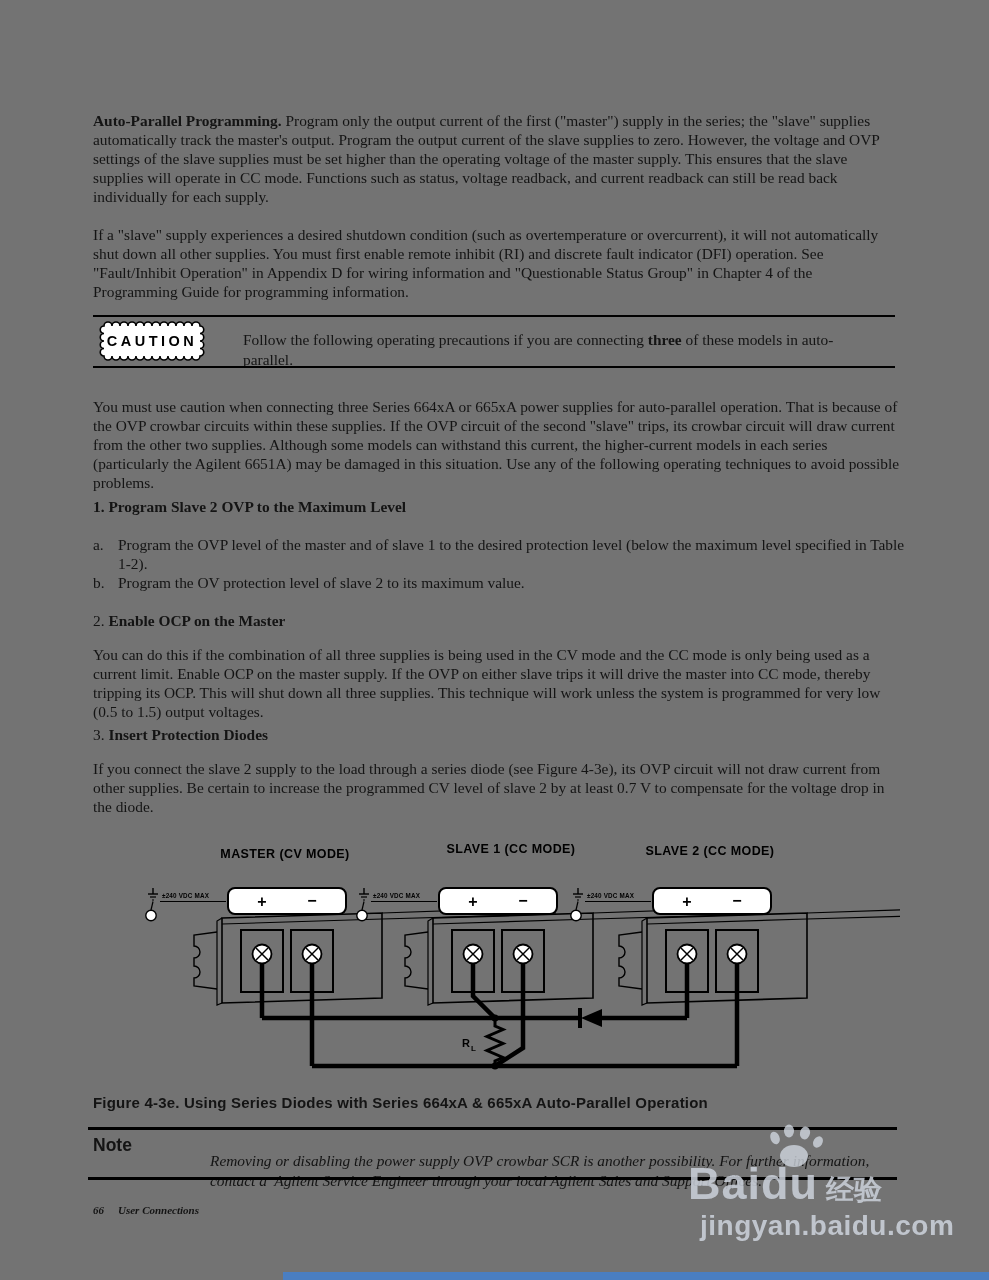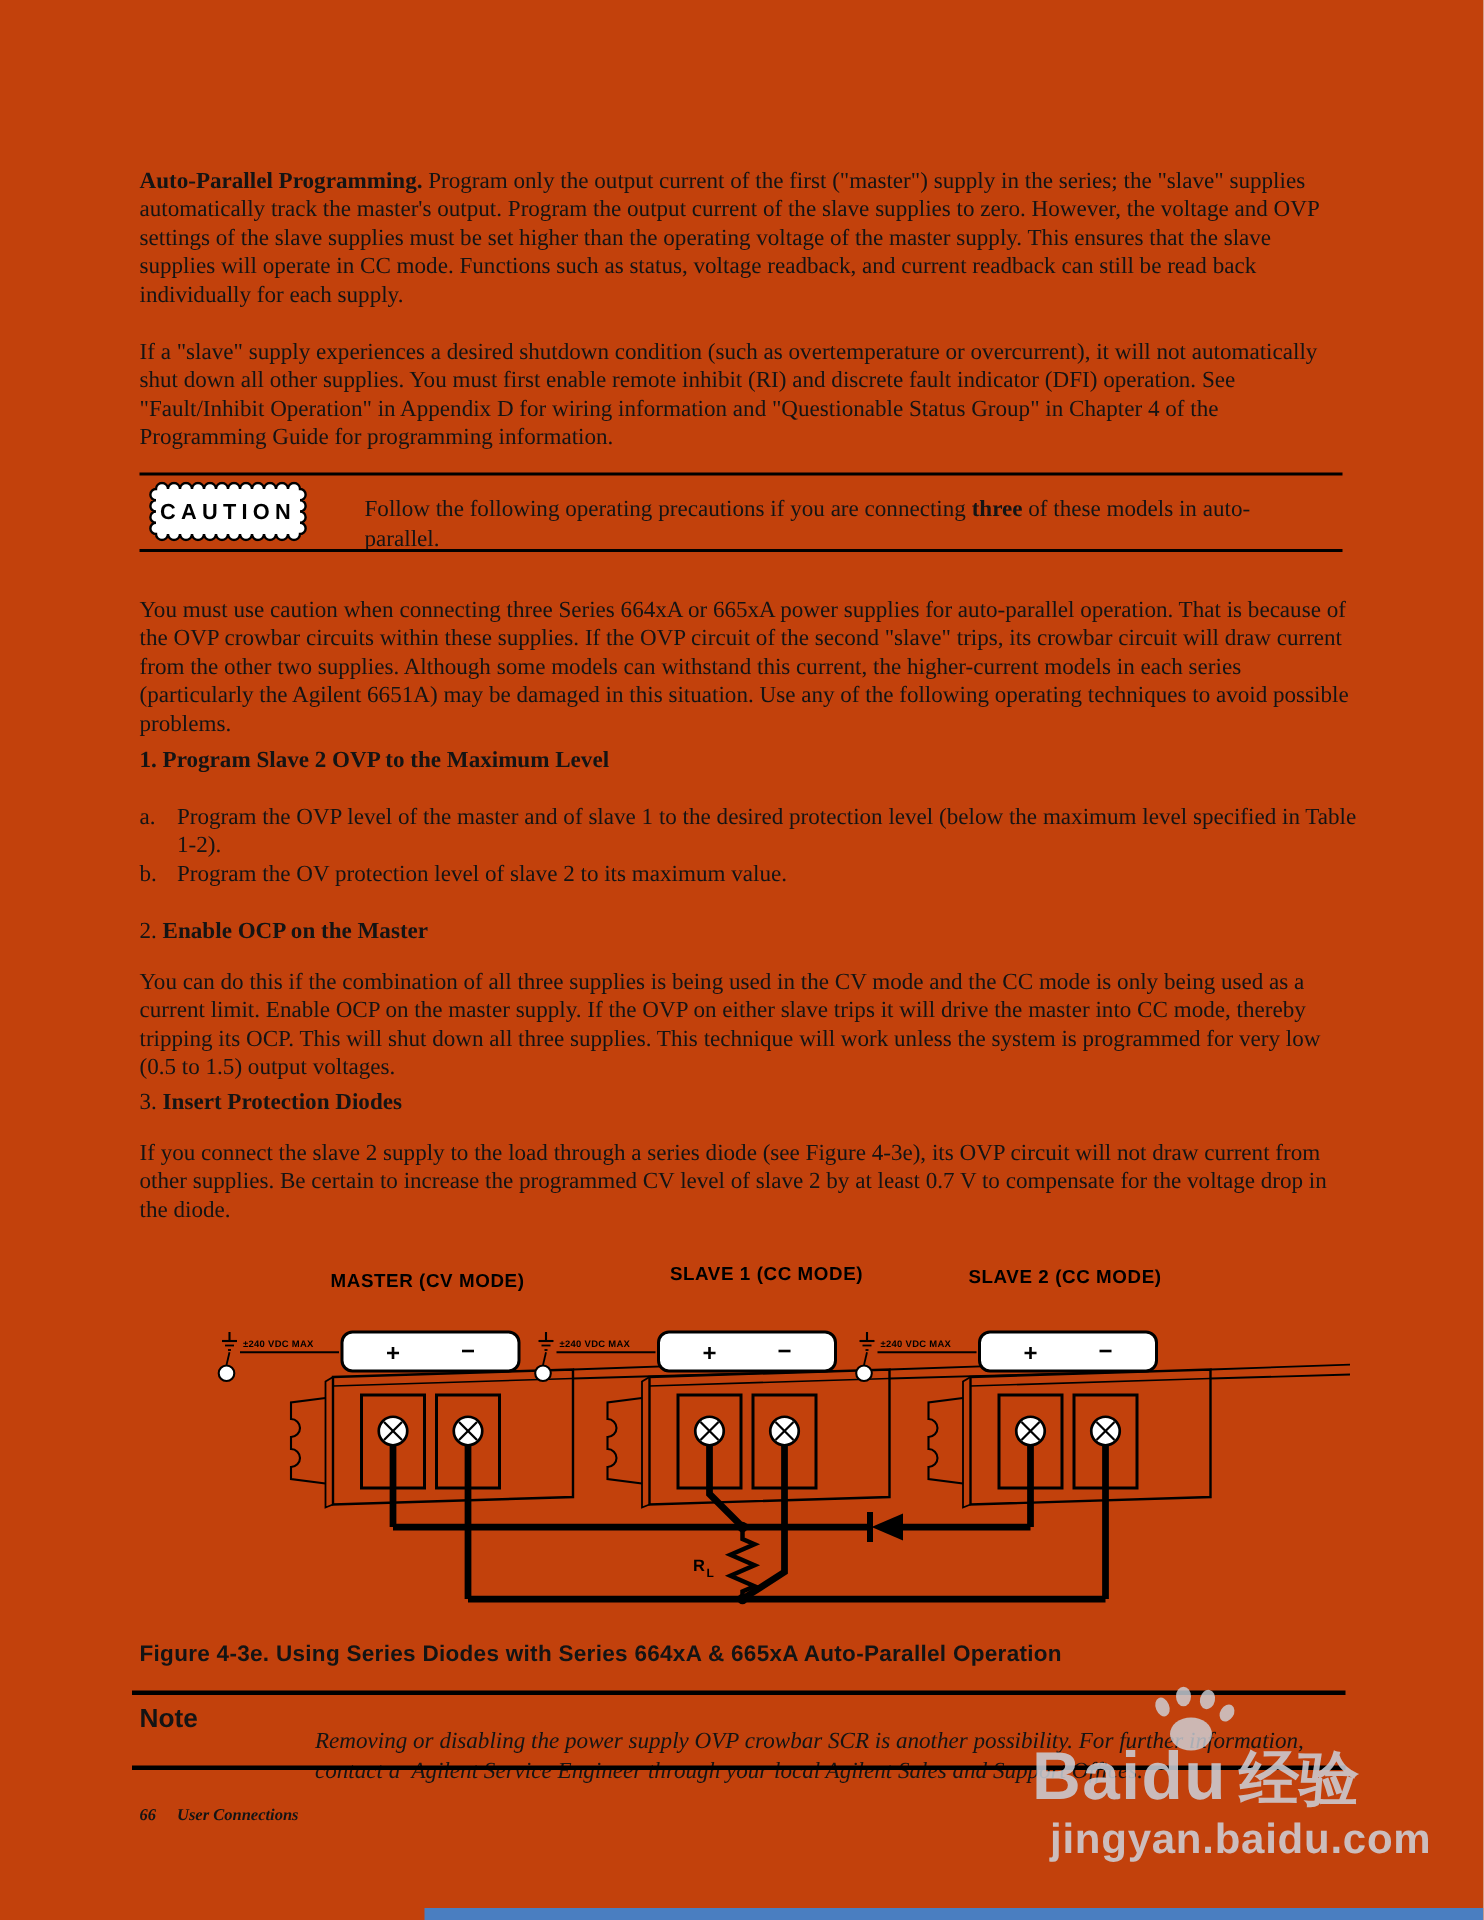--- a/index.html
+++ b/index.html
@@ -1,19 +1,19 @@
 <!DOCTYPE html>
 <html><head>
 <meta charset="utf-8">
 <style>
   html,body{margin:0;padding:0;background:#e8e8e8;}
   .page{
     position:relative;
     width:989px;height:1280px;
-    background:#c2410c;
+    background:#737373;
     font-family:"Liberation Serif", serif;
     color:#141414;
     overflow:hidden;
     margin:0 auto;
   }
   .abs{position:absolute;}
   .body-text{font-size:15.4px;line-height:19px;}
   .b{font-weight:bold;}
   .rule{background:#000;}
   .sec-h{font-size:15.4px;font-weight:bold;line-height:19px;}
@@ -43,21 +43,21 @@
     font-family:"Liberation Sans", sans-serif;
     font-weight:bold;font-size:14.5px;letter-spacing:3.5px;
   }
   .watermark{
     font-family:"Liberation Sans", sans-serif;
     font-weight:bold;
     color:rgba(203,209,218,0.85);
     pointer-events:none;
   }
   .wm-brand{font-size:45px;letter-spacing:1px;}
-  .wm-cn{font-size:40px;margin-left:8px;}
+  .wm-cn{font-size:28px;margin-left:8px;}
   .wm-url{font-size:28px;letter-spacing:.5px;color:rgba(206,212,221,0.85);text-align:right;}
   .accent-bar{position:absolute;}
 </style>
 </head>
 <body>
 
 <div class="page">
 
   <p class="abs body-text" style="left:93px;top:96px;width:802px;"><span class="b">Auto-Parallel Programming.</span><span> Program only the output current of the first ("master") supply in the series; the "slave" supplies automatically track the master's output. Program the output current of the slave supplies to zero. However, the voltage and OVP settings of the slave supplies must be set higher than the operating voltage of the master supply. This ensures that the slave supplies will operate in CC mode. Functions such as status, voltage readback, and current readback can still be read back individually for each supply.</span></p>
 

